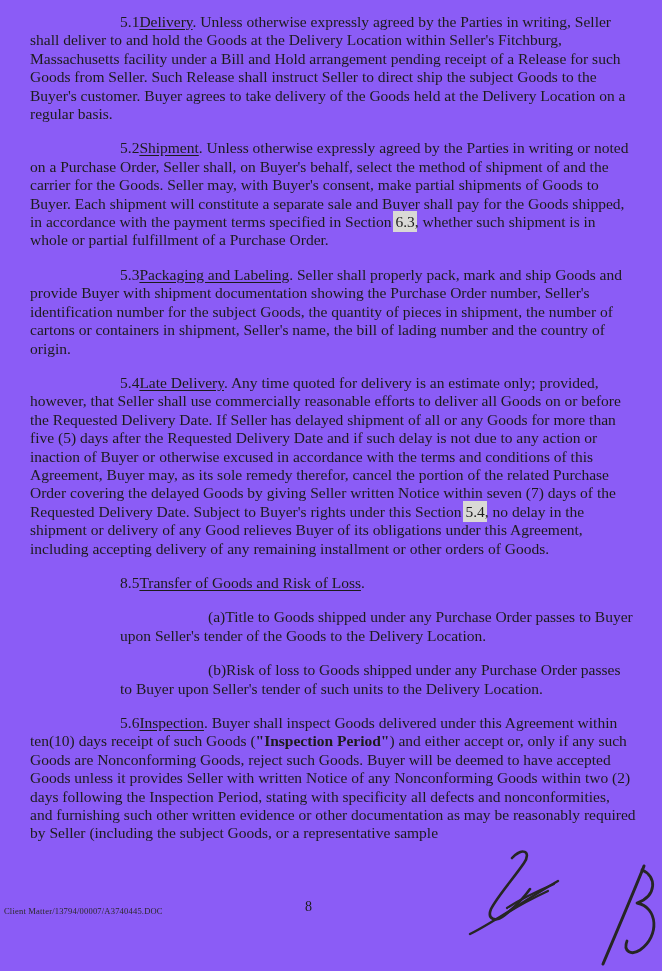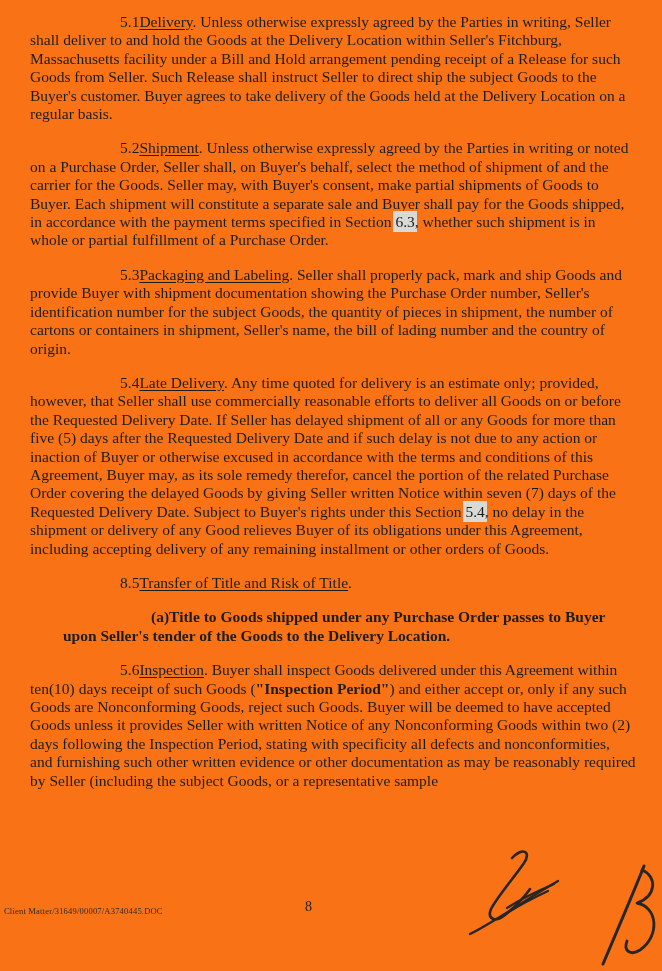--- a/index.html
+++ b/index.html
@@ -4,21 +4,21 @@
 <style>
   html, body { margin: 0; padding: 0; }
   body {
     width: 662px; height: 971px;
     background: #e9e9e9;
     font-family: "Liberation Serif", "DejaVu Serif", serif;
   }
   .page {
     position: relative;
     width: 662px; height: 971px;
-    background: #f97316;
+    background: #8b5cf6;
     color: #1c1c1b;
     overflow: hidden;
   }
   .content {
     padding: 13px 26px 0 30px;
     font-size: 15.5px;
     line-height: 18.4px;
     text-align: left;
   }
   p.para {
@@ -27,23 +27,22 @@
   }
   .secnum {
     display: inline-block;
     min-width: 44px;
   }
   .sec-heading {
     text-decoration: underline;
     text-underline-offset: 2px;
   }
   p.subpara {
-    margin: 0 0 16px 33px;
+    margin: 0 0 16px 90px;
     text-indent: 44px;
-    font-weight: bold;
   }
   .sublabel {
     display: inline-block;
     min-width: 56px;
   }
   .shaded {
     background: #d9d9d6;
     box-shadow: 0 0 0 2px #d9d9d6;
     margin-top: 39px;
   }
@@ -71,26 +70,27 @@
 </head>
 <body>
 
 <div class="page">
 
   <div class="content" id="sections">
       <p class="para"><span class="secnum">5.1</span><span class="sec-heading">Delivery</span><span class="sec-body">. Unless otherwise expressly agreed by the Parties in writing, Seller shall deliver to and hold the Goods at the Delivery Location within Seller's Fitchburg, Massachusetts facility under a Bill and Hold arrangement pending receipt of a Release for such Goods from Seller.  Such Release shall instruct Seller to direct ship the subject Goods to the Buyer's customer.  Buyer agrees to take delivery of the Goods held at the Delivery Location on a regular basis.</span></p>
       <p class="para"><span class="secnum">5.2</span><span class="sec-heading">Shipment</span><span class="sec-body">. Unless otherwise expressly agreed by the Parties in writing or noted on a Purchase Order, Seller shall, on Buyer's behalf, select the method of shipment of and the carrier for the Goods. Seller may, with Buyer's consent, make partial shipments of Goods to Buyer. Each shipment will constitute a separate sale and Buyer shall pay for the Goods shipped, in accordance with the payment terms specified in Section <span class="shaded">6.3</span>, whether such shipment is in whole or partial fulfillment of a Purchase Order.</span></p>
       <p class="para"><span class="secnum">5.3</span><span class="sec-heading">Packaging and Labeling</span><span class="sec-body">. Seller shall properly pack, mark and ship Goods and provide Buyer with shipment documentation showing the Purchase Order number, Seller's identification number for the subject Goods, the quantity of pieces in shipment, the number of cartons or containers in shipment, Seller's name, the bill of lading number and the country of origin.</span></p>
       <p class="para"><span class="secnum">5.4</span><span class="sec-heading">Late Delivery</span><span class="sec-body">. Any time quoted for delivery is an estimate only; provided, however, that Seller shall use commercially reasonable efforts to deliver all Goods on or before the Requested Delivery Date. If Seller has delayed shipment of all or any Goods for more than five (5) days after the Requested Delivery Date and if such delay is not due to any action or inaction of Buyer or otherwise excused in accordance with the terms and conditions of this Agreement, Buyer may, as its sole remedy therefor, cancel the portion of the related Purchase Order covering the delayed Goods by giving Seller written Notice within seven (7) days of the Requested Delivery Date. Subject to Buyer's rights under this Section <span class="shaded">5.4</span>, no delay in the shipment or delivery of any Good relieves Buyer of its obligations under this Agreement, including accepting delivery of any remaining installment or other orders of Goods.</span></p>
-      <p class="para"><span class="secnum">8.5</span><span class="sec-heading">Transfer of Title and Risk of Title</span><span class="sec-body">.</span></p>
+      <p class="para"><span class="secnum">8.5</span><span class="sec-heading">Transfer of Goods and Risk of Loss</span><span class="sec-body">.</span></p>
       <p class="subpara"><span class="sublabel">(a)</span><span>Title to Goods shipped under any Purchase Order passes to Buyer upon Seller's tender of the Goods to the Delivery Location.</span></p>
+      <p class="subpara"><span class="sublabel">(b)</span><span>Risk of loss to Goods shipped under any Purchase Order passes to Buyer upon Seller's tender of such units to the Delivery Location.</span></p>
       <p class="para"><span class="secnum">5.6</span><span class="sec-heading">Inspection</span><span class="sec-body">. Buyer shall inspect Goods delivered under this Agreement within ten(10) days receipt of such Goods (<b>"Inspection Period"</b>) and either accept or, only if any such Goods are Nonconforming Goods, reject such Goods. Buyer will be deemed to have accepted Goods unless it provides Seller with written Notice of any Nonconforming Goods within two (2) days following the Inspection Period, stating with specificity all defects and nonconformities, and furnishing such other written evidence or other documentation as may be reasonably required by Seller (including the subject Goods, or a representative sample</span></p>
     </div>
 
-  <div class="footer-docid">Client Matter/31649/00007/A3740445.DOC</div>
+  <div class="footer-docid">Client Matter/13794/00007/A3740445.DOC</div>
 
   <div class="page-num">8</div>
 
   <svg class="sig" style="left:462px; top:846px;" width="112" height="96" viewBox="0 0 112 96">
     <path d="M50,12 C60,1 70,5 62,17 C51,33 35,51 29,63 C25,73 33,77 43,69 C53,61 63,50 68,43" stroke-width="2.6"></path>
     <path d="M8,88 C34,75 66,52 96,35" stroke-width="2.4"></path>
     <path d="M45,62 C60,52 78,44 92,38" stroke-width="2.2"></path>
     <path d="M36,73 C52,62 71,52 86,45" stroke-width="2.2"></path>
   </svg>
 

